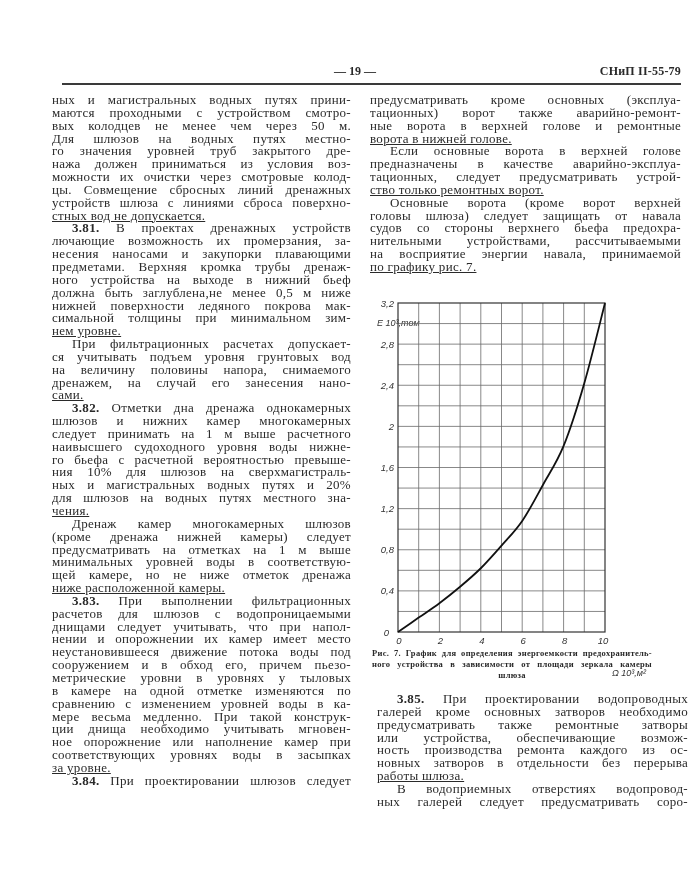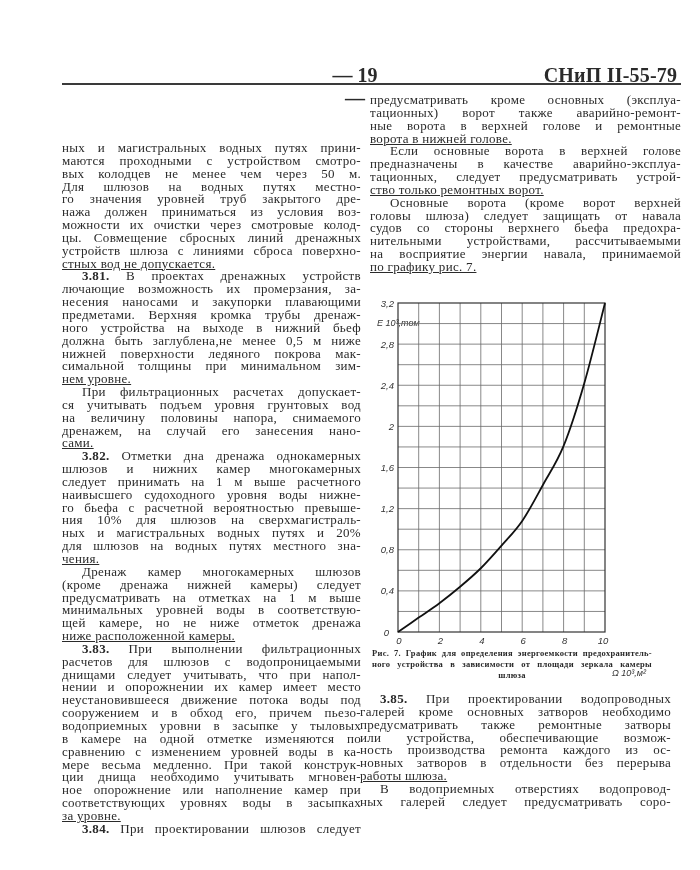--- a/index.html
+++ b/index.html
@@ -1,21 +1,21 @@
 <!DOCTYPE html>
 <html><head>
 <meta charset="utf-8">
 <style>
   html, body { margin: 0; padding: 0; background: #ffffff; }
   body { width: 700px; height: 870px; position: relative; overflow: hidden; color: #2a2a2a;
          font-family: "Liberation Serif", "DejaVu Serif", serif; }
   .page-number { position: absolute; left: 325px; top: 64px; width: 60px; text-align: center;
-         font-family: "Liberation Serif", serif; font-weight: bold; font-size: 20px; }
-  .doc-code { position: absolute; left: 540px; top: 64px; width: 141px; text-align: center;
-         font-family: "Liberation Serif", serif; font-weight: bold; font-size: 20px; letter-spacing: 0.2px; }
+         font-family: "Liberation Serif", serif; font-weight: bold; font-size: 12px; }
+  .doc-code { position: absolute; left: 540px; top: 64px; width: 141px; text-align: right;
+         font-family: "Liberation Serif", serif; font-weight: bold; font-size: 12px; letter-spacing: 0.2px; }
   .rule { position: absolute; left: 62px; top: 83px; width: 619px; height: 2px; background: #3a3a3a; }
   .col { position: absolute; }
   .ln { display: block; height: 12.85px; line-height: 12.85px; font-size: 13px; letter-spacing: 0.3px;
         white-space: nowrap; text-align: justify; text-align-last: justify; }
   .ln.ind { padding-left: 20px; }
   .ln.last { text-align-last: left; text-decoration: underline; }
   .num { font-weight: bold; }
   .caption { position: absolute; left: 372px; top: 648px; width: 280px; }
   .cap-ln { display: block; height: 11px; line-height: 11px; font-size: 8.5px; font-weight: bold;
             letter-spacing: 0.3px; white-space: nowrap; text-align: justify; text-align-last: justify;
@@ -25,21 +25,21 @@
                 font-size: 9px; color: #333; white-space: nowrap; margin-top: 33px; }
   #chart-svg { position: absolute; left: 370px; top: 280px; }
 </style>
 </head>
 <body>
 
 <div class="page-number">— 19 —</div>
 <div class="doc-code">СНиП II-55-79</div>
 <div class="rule"></div>
 
-<div class="col" style="left:62px; top:94px; width:299px;margin-top:48px;">
+<div class="col" style="left:52px; top:94px; width:299px;">
   <div>
     <div class="ln">ных и магистральных водных путях прини-</div>
     <div class="ln">маются проходными с устройством смотро-</div>
     <div class="ln">вых колодцев не менее чем через 50 м.</div>
     <div class="ln">Для шлюзов на водных путях местно-</div>
     <div class="ln">го значения уровней труб закрытого дре-</div>
     <div class="ln">нажа должен приниматься из условия воз-</div>
     <div class="ln">можности их очистки через смотровые колод-</div>
     <div class="ln">цы. Совмещение сбросных линий дренажных</div>
     <div class="ln">устройств шлюза с линиями сброса поверхно-</div>
@@ -82,21 +82,21 @@
     <div class="ln">щей камере, но не ниже отметок дренажа</div>
     <div class="ln last">ниже расположенной камеры.</div>
   </div>
   <div>
     <div class="ln ind"><span class="num">3.83.</span> <span>При выполнении фильтрационных</span></div>
     <div class="ln">расчетов для шлюзов с водопроницаемыми</div>
     <div class="ln">днищами следует учитывать, что при напол-</div>
     <div class="ln">нении и опорожнении их камер имеет место</div>
     <div class="ln">неустановившееся движение потока воды под</div>
     <div class="ln">сооружением и в обход его, причем пьезо-</div>
-    <div class="ln">водоприемных уровни в засыпке у тыловых</div>
+    <div class="ln">метрические уровни в уровнях у тыловых</div>
     <div class="ln">в камере на одной отметке изменяются по</div>
     <div class="ln">сравнению с изменением уровней воды в ка-</div>
     <div class="ln">мере весьма медленно. При такой конструк-</div>
     <div class="ln">ции днища необходимо учитывать мгновен-</div>
     <div class="ln">ное опорожнение или наполнение камер при</div>
     <div class="ln">соответствующих уровнях воды в засыпках</div>
     <div class="ln last">за уровне.</div>
   </div>
   <div>
     <div class="ln ind"><span class="num">3.84.</span> <span>При проектировании шлюзов следует</span></div>
@@ -182,21 +182,21 @@
         <text x="233" y="364" text-anchor="middle" font-family="&quot;Liberation Sans&quot;, sans-serif" font-style="italic" font-size="9.5" fill="#333">10</text>
       </g>
   </svg>
   <div class="caption">
     <div class="cap-ln">Рис. 7. График для определения энергоемкости предохранитель-</div>
     <div class="cap-ln">ного устройства в зависимости от площади зеркала камеры</div>
     <div class="cap-ln center">шлюза</div>
   </div>
 </div>
 
-<div class="col" style="left:360px; top:693px; width:311px;">
+<div class="col" style="left:377px; top:693px; width:311px;">
   <div>
     <div class="ln ind"><span class="num">3.85.</span> <span>При проектировании водопроводных</span></div>
     <div class="ln">галерей кроме основных затворов необходимо</div>
     <div class="ln">предусматривать также ремонтные затворы</div>
     <div class="ln">или устройства, обеспечивающие возмож-</div>
     <div class="ln">ность производства ремонта каждого из ос-</div>
     <div class="ln">новных затворов в отдельности без перерыва</div>
     <div class="ln last">работы шлюза.</div>
   </div>
   <div>

